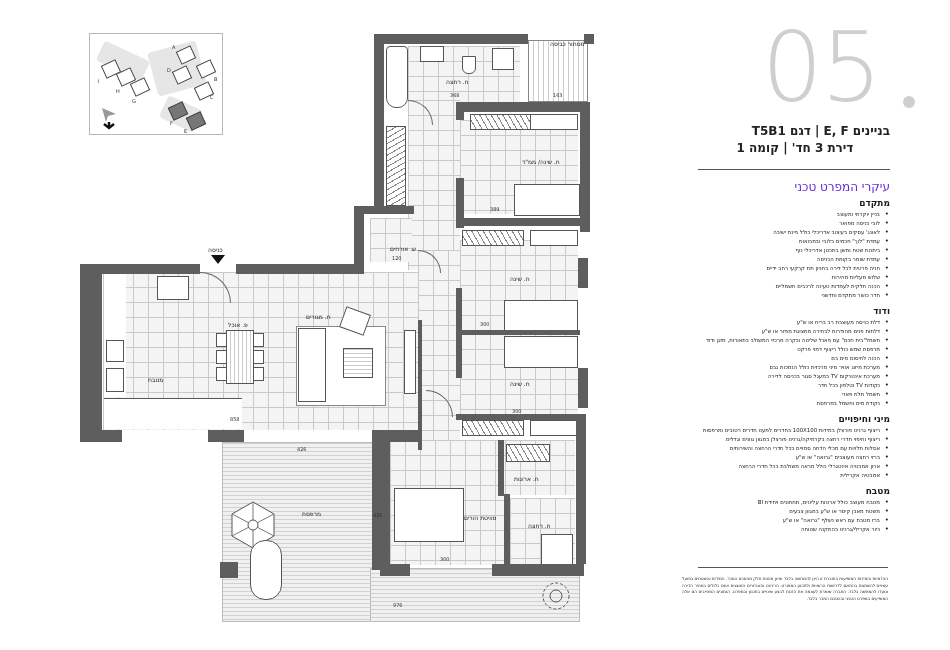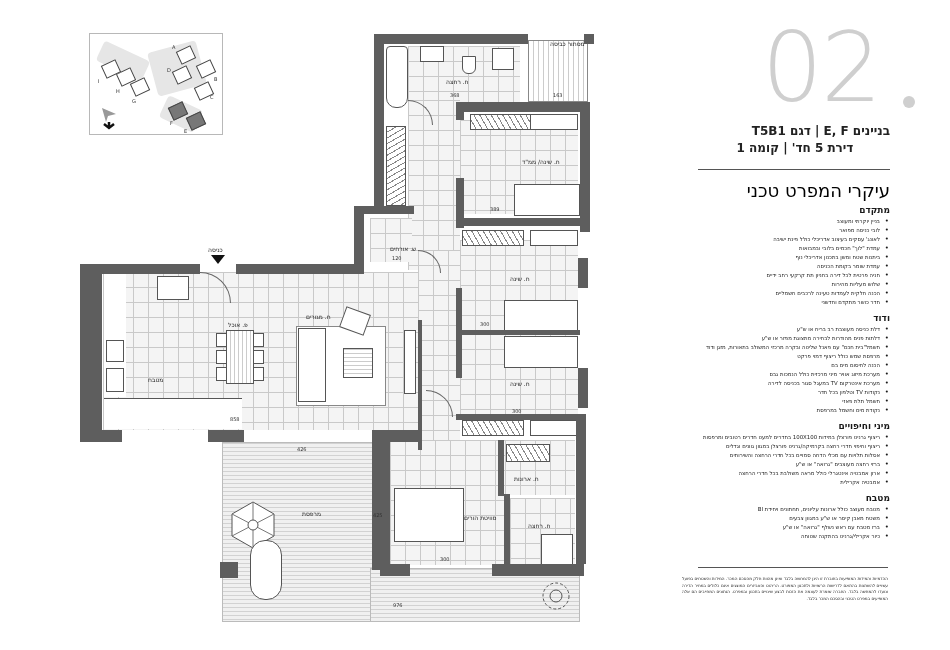--- a/index.html
+++ b/index.html
@@ -23,21 +23,21 @@
     .furn { position:absolute; background:#fff; border:1px solid #555; }
     .wardrobe { position:absolute; background:#fff; border:1px solid #555;
       background-image: repeating-linear-gradient(60deg, transparent 0 4px, #888 4px 5px); }
     .door-arc { position:absolute; border:1px solid #666; border-radius:0 100% 0 0; border-left:none; border-bottom:none; }
     
     .big-num { right:70px; top:20px; font-size:96px; color:#cfcfcf; font-family:"DejaVu Sans", sans-serif; font-weight:300; letter-spacing:-2px; line-height:1; }
     .big-dot { left:903px; top:96px; width:12px; height:12px; border-radius:50%; background:#cfcfcf; }
     .subtitle { left:700px; width:190px; text-align:center; font-size:12px; font-weight:bold; direction:rtl; color:#222; }
     .hr { left:698px; width:192px; height:1px; background:#555; }
     .panel { left:690px; top:180px; width:200px; direction:rtl; text-align:right; }
-    .panel h2 { margin:0 0 4px 0; font-size:18px; font-weight:normal; color:#000000; }
+    .panel h2 { margin:0 0 4px 0; font-size:12px; font-weight:normal; color:#6d28d9; }
     .panel h3 { margin:4px 0 2px 0; font-size:9px; font-weight:bold; }
     .panel ul { margin:0 0 6px 0; padding:0 10px 0 0; list-style:none; }
     .panel li { font-size:5.4px; line-height:9px; position:relative; white-space:nowrap; }
     .panel li::before { content:"\2022"; position:absolute; right:-9px; font-size:7px; }
     .disclaimer { left:682px; top:576px; width:206px; font-size:4.2px; line-height:6.6px; direction:rtl; text-align:justify; color:#222; }
   </style>
 </head>
 <body>
 
 <div class="abs sitemap">
@@ -200,24 +200,24 @@
   <span class="dim" style="left:392px;top:255px;">120</span>
   <span class="dim" style="left:230px;top:416px;">858</span>
   <span class="dim" style="left:480px;top:321px;">300</span>
   <span class="dim" style="left:512px;top:408px;">300</span>
   <span class="dim" style="left:440px;top:556px;">300</span>
   <span class="dim" style="left:297px;top:446px;">426</span>
   <span class="dim" style="left:393px;top:602px;">976</span>
   <span class="dim" style="left:373px;top:512px;">425</span>
 </div>
 
-<div class="abs big-num">02</div>
+<div class="abs big-num">05</div>
 <div class="abs big-dot"></div>
 <div class="abs subtitle" style="top:124px;text-align:right;">בניינים E, F | דגם T5B1</div>
-<div class="abs subtitle" style="top:141px;">דירת 5 חד' | קומה 1</div>
+<div class="abs subtitle" style="top:141px;">דירת 3 חד' | קומה 1</div>
 <div class="abs hr" style="top:169px;"></div>
 
 <div class="abs panel">
   <h2>עיקרי המפרט טכני</h2>
 
   <h3>מתקדם</h3>
   <ul>
     <li>בניין יוקרתי ומעוצב</li>
     <li>לובי כניסה מפואר</li>
     <li>לאונג' עסקים בעיצוב אדריכלי כולל פינת ישיבה</li>

